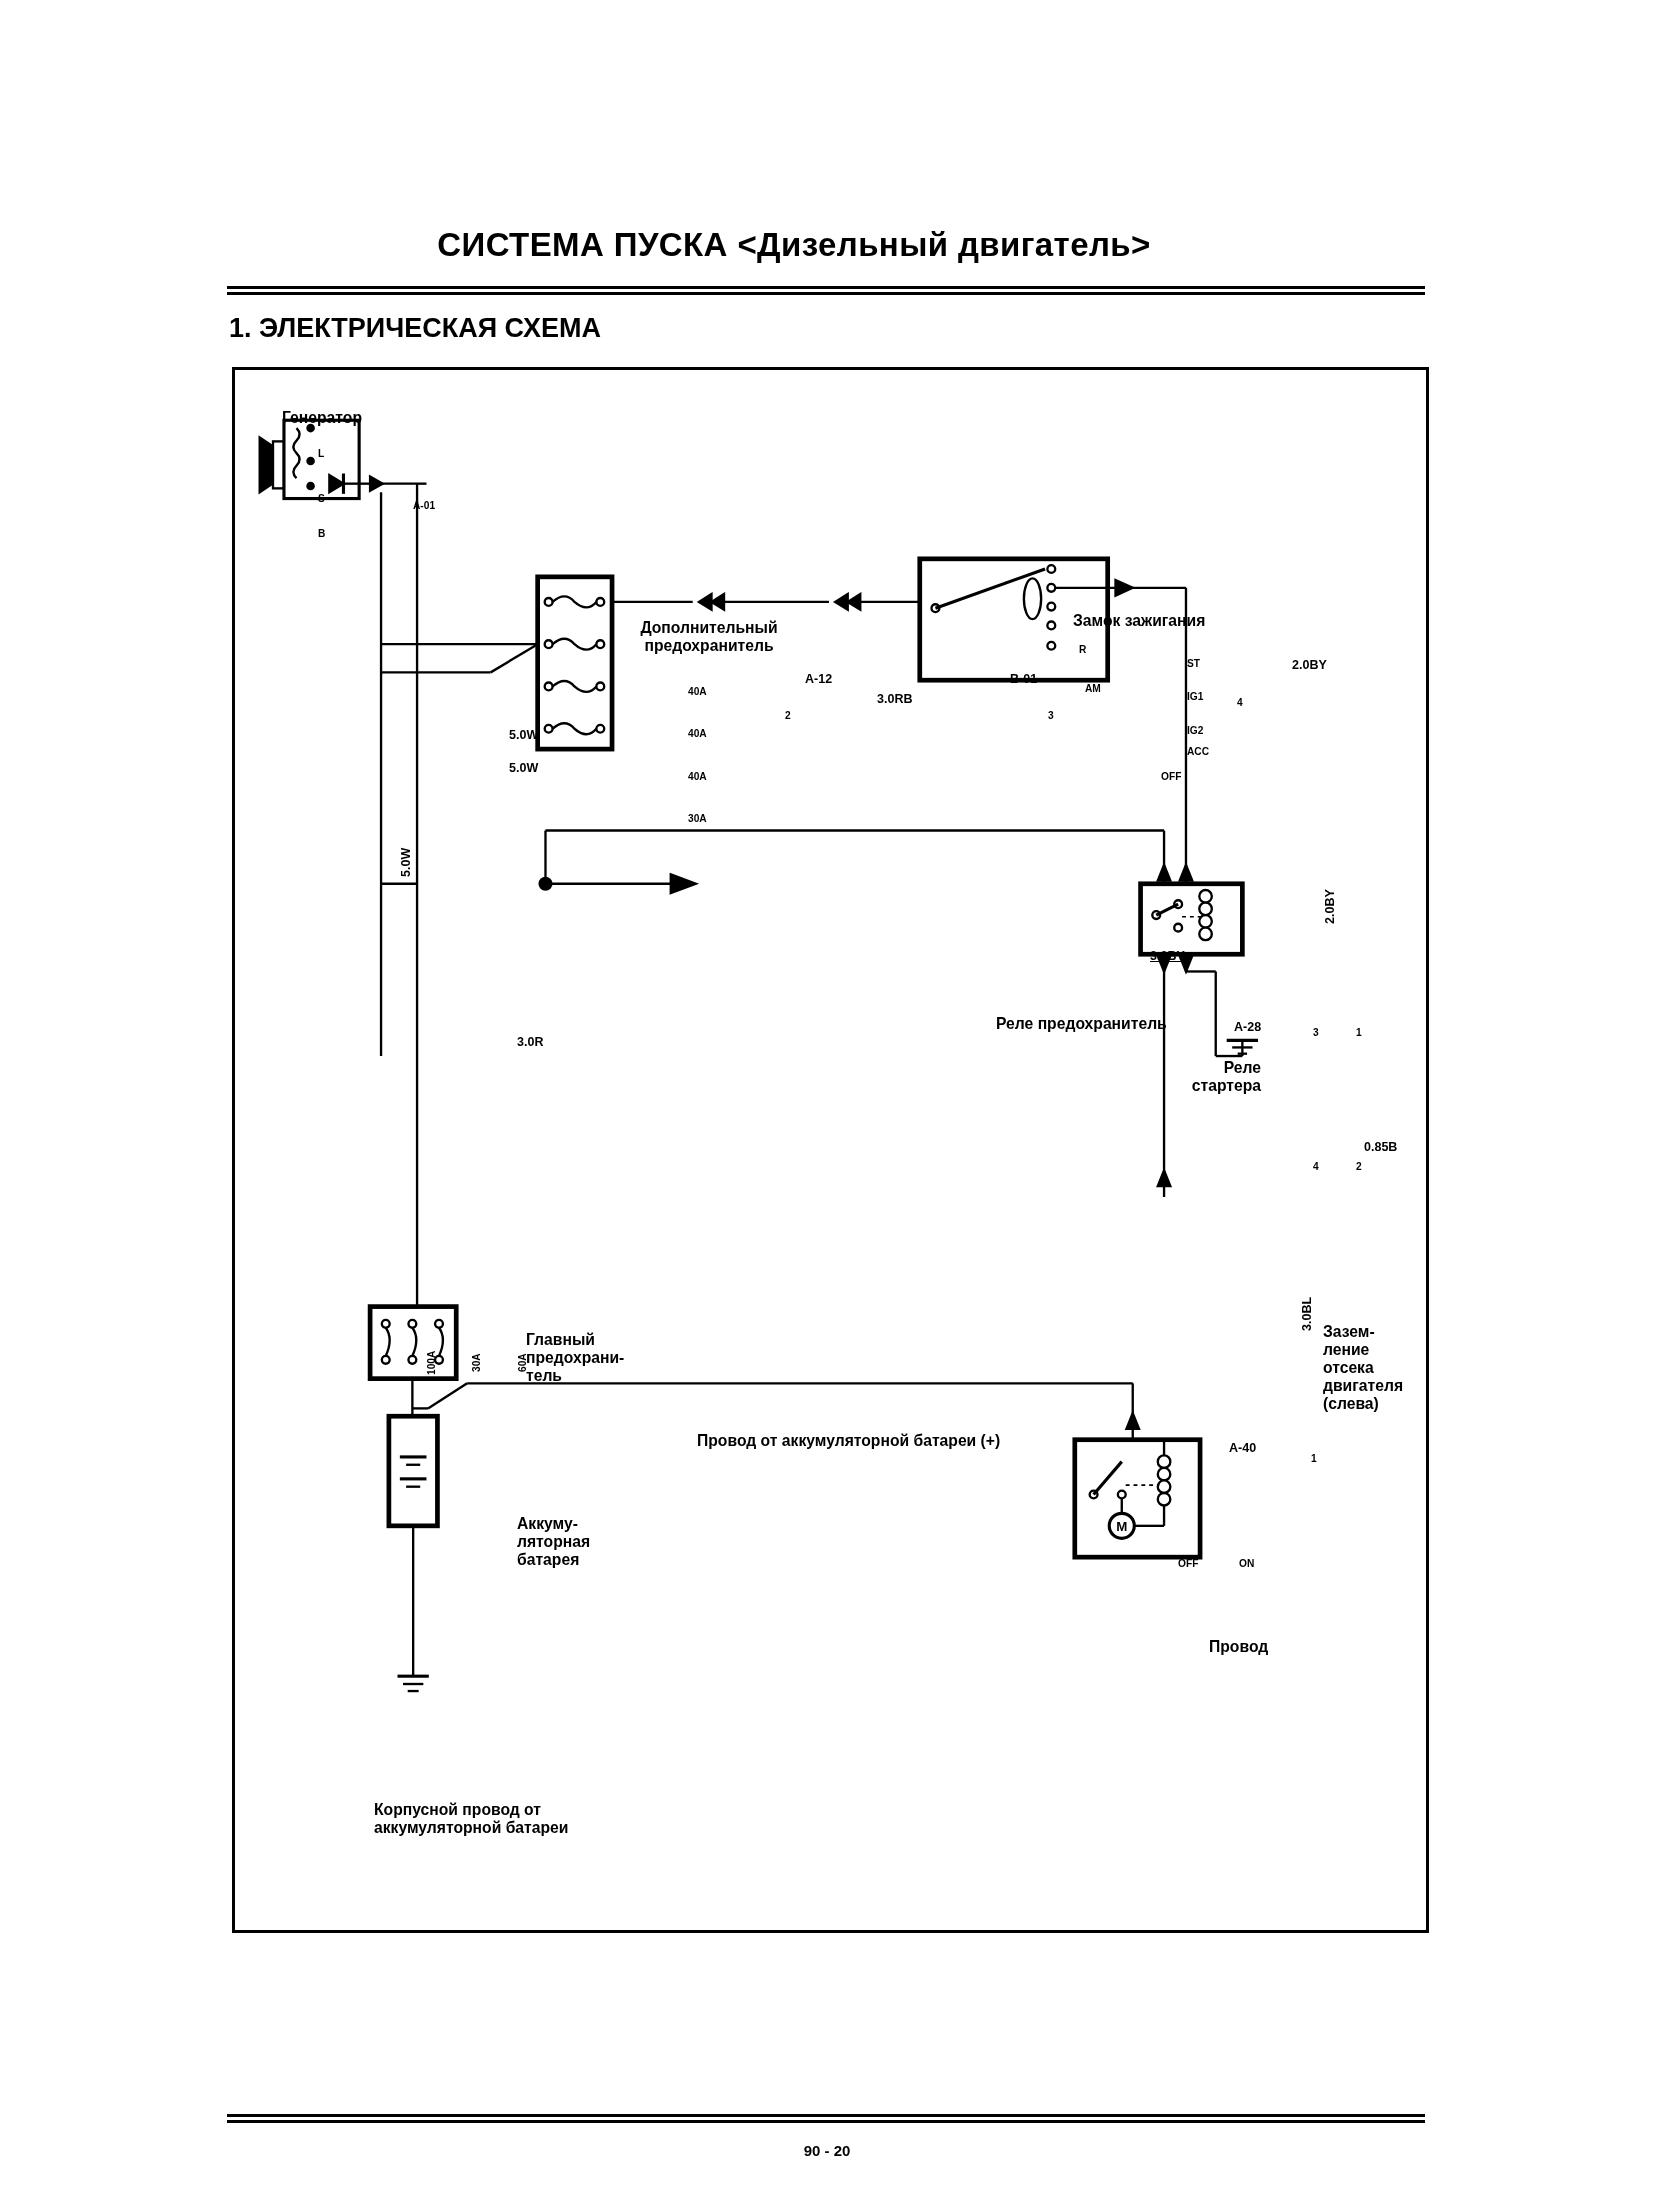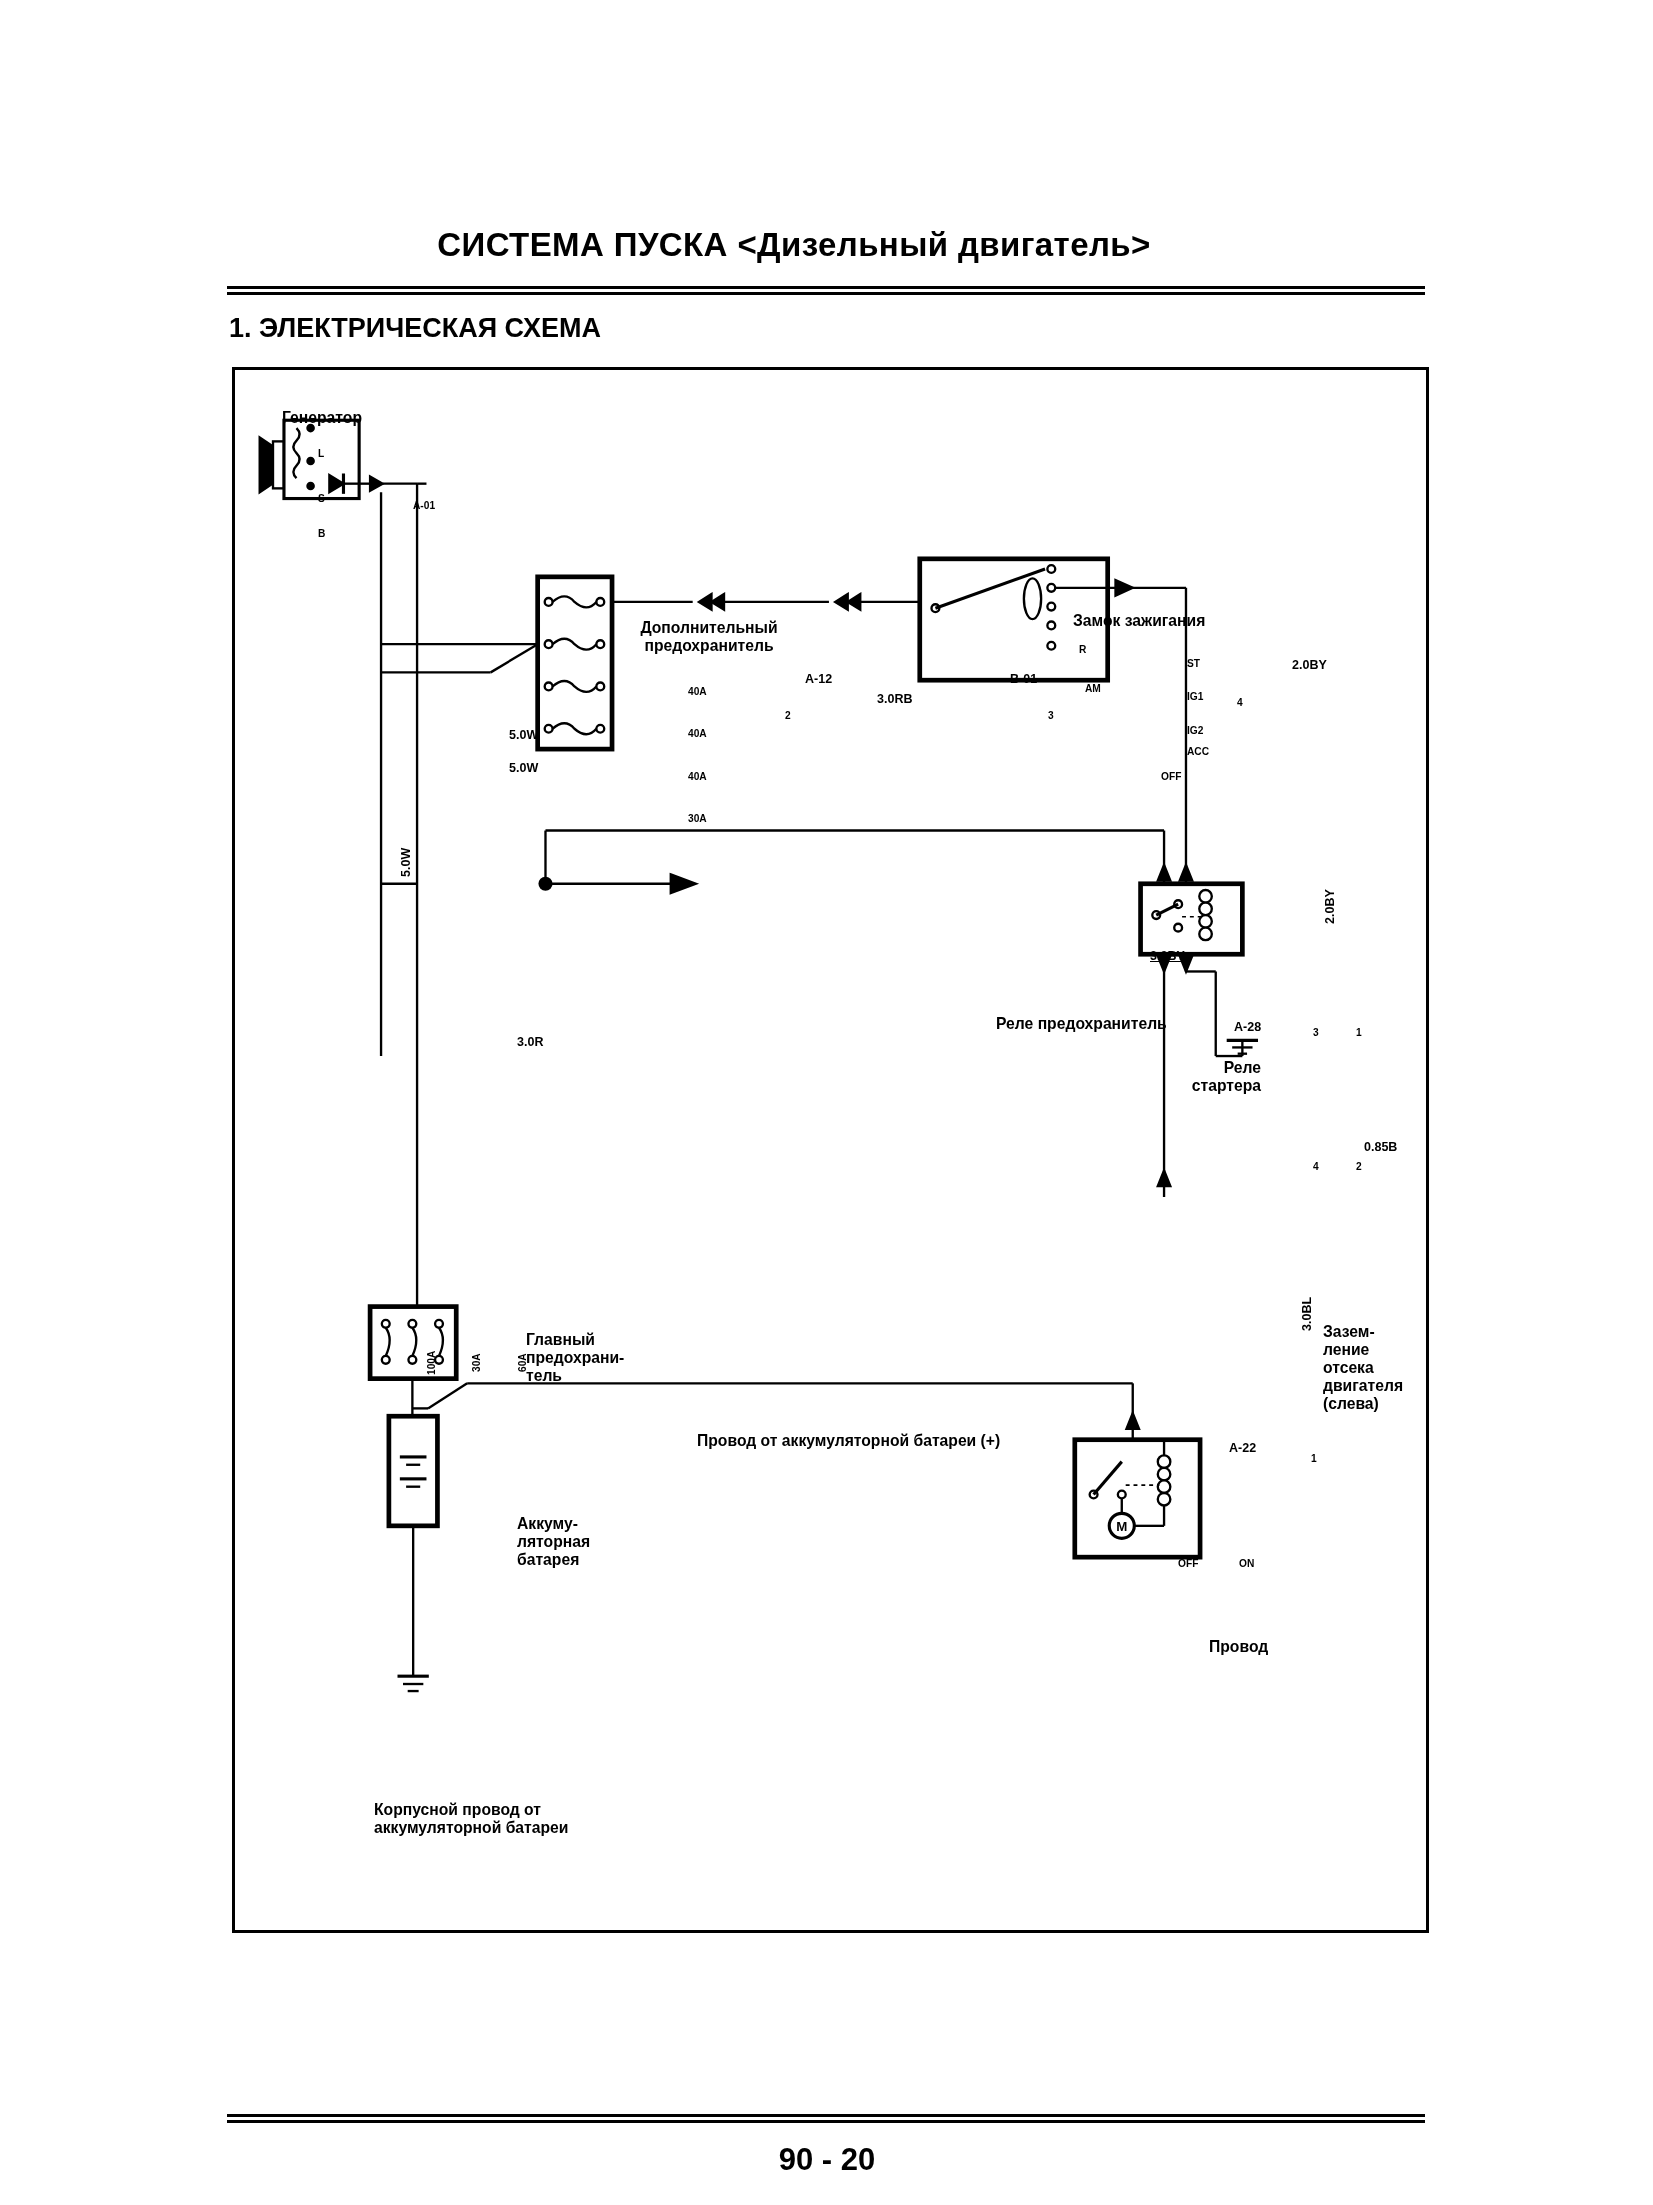--- a/index.html
+++ b/index.html
@@ -60,21 +60,21 @@
     border-top: 3.9px solid #000;
     border-bottom: 3.9px solid #000;
     box-sizing: border-box;
   }
   .page-number {
     position: absolute;
     left: 0;
     top: 2142px;
     width: 1654px;
     text-align: center;
-    font-size: 31px;
+    font-size: 15px;
     font-weight: bold;
   }
   
   .diagram-frame {
     position: absolute;
     left: 232px;
     top: 367px;
     width: 1197px;
     height: 1566px;
     border: 3.1px solid #000;
@@ -373,21 +373,21 @@
 тель</div>
   <div class="lbl-xs rot" style="left:426px; top:1375px;">100A</div>
   <div class="lbl-xs rot" style="left:471px; top:1372px;">30A</div>
   <div class="lbl-xs rot" style="left:517px; top:1372px;">60A</div>
 
   <div class="lbl" style="left:517px; top:1515px;">Аккуму-
 ляторная
 батарея</div>
 
   <div class="lbl" style="left:697px; top:1432px;">Провод от аккумуляторной батареи (+)</div>
-  <div class="lbl-sm" style="left:1229px; top:1441px;">A-22</div>
+  <div class="lbl-sm" style="left:1229px; top:1441px;">A-40</div>
   <div class="lbl-xs" style="left:1311px; top:1453px;">1</div>
 
   <div class="lbl-xs" style="left:1178px; top:1558px;">OFF</div>
   <div class="lbl-xs" style="left:1239px; top:1558px;">ON</div>
   <div class="lbl" style="left:1209px; top:1638px;">Провод</div>
 
   <div class="lbl" style="left:374px; top:1801px;">Корпусной провод от
 аккумуляторной батареи</div>
 
   <div class="rule-bottom"></div>

